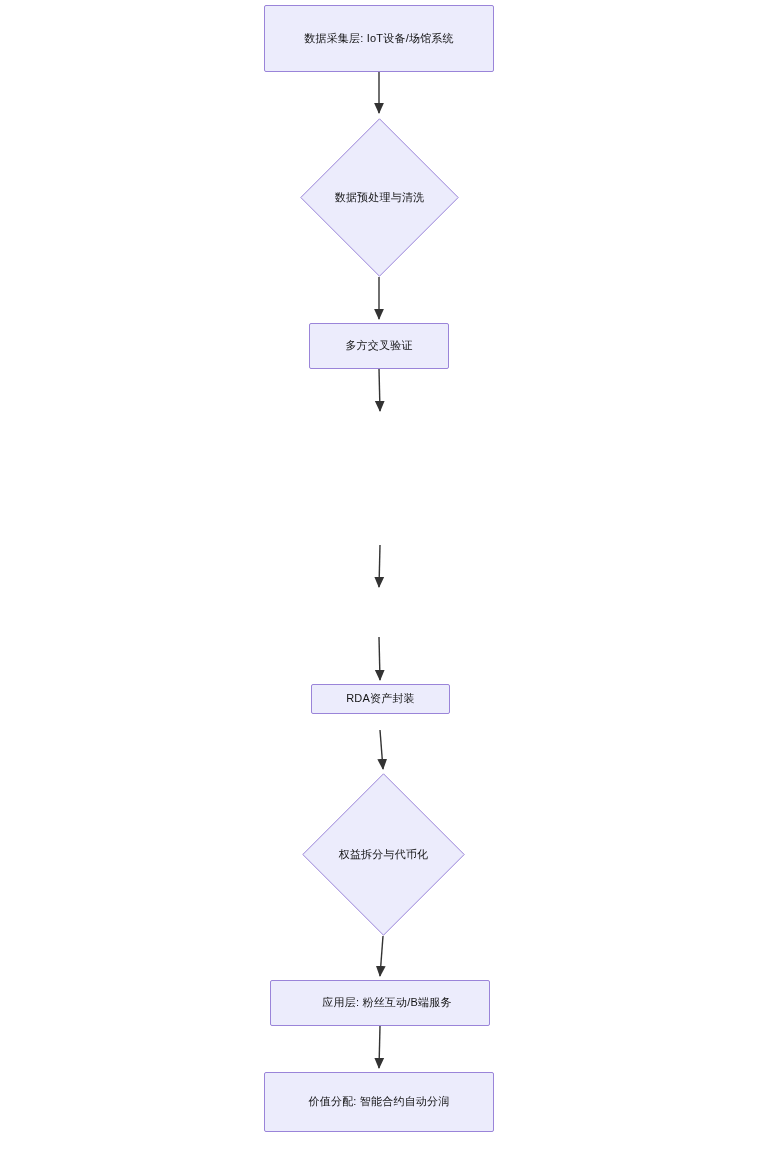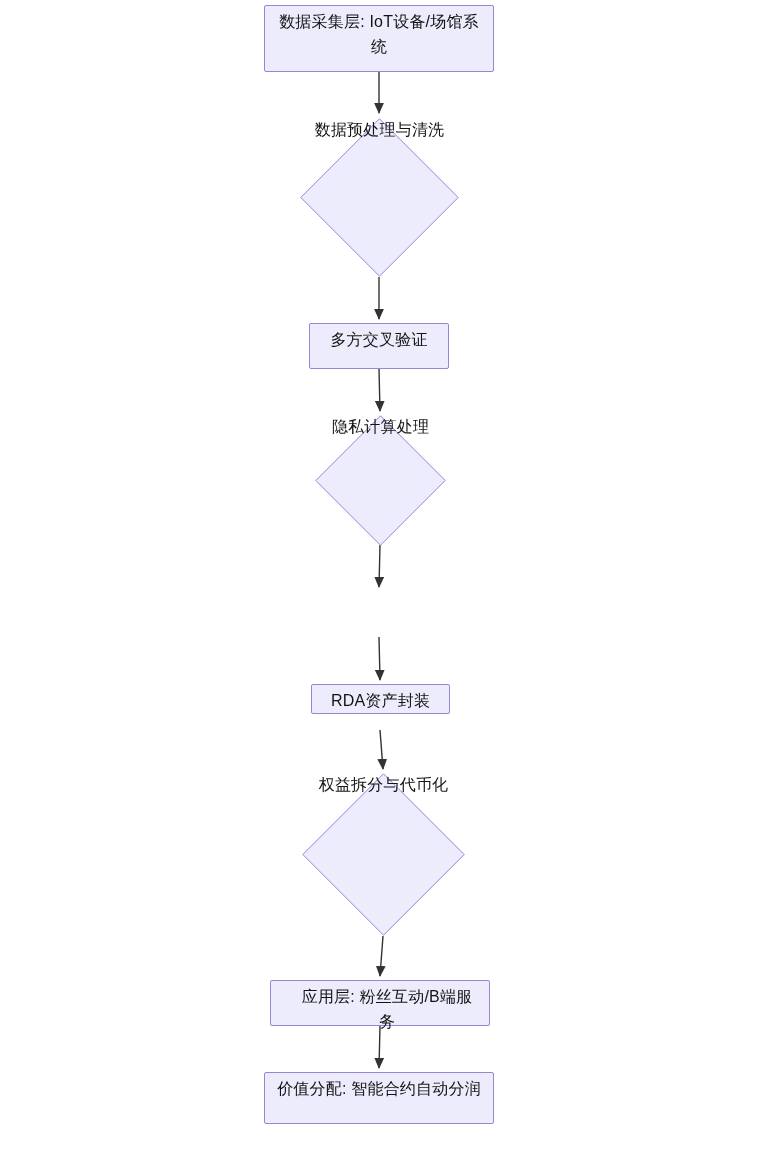--- a/index.html
+++ b/index.html
@@ -18,25 +18,25 @@
     position: absolute;
     left: 0;
     top: 0;
     width: 760px;
     height: 1151px;
   }
   .node {
     position: absolute;
     box-sizing: border-box;
     display: flex;
-    align-items: flex-start;
+    align-items: center;
     justify-content: center;
     text-align: center;
     color: #131314;
-    font-size: 16px;
+    font-size: 11px;
     line-height: 1.55;
     letter-spacing: 0.2px;
   }
   .node-rect {
     background: #ECECFC;
     border: 1px solid #9A84D9;
     border-radius: 2px;
     padding: 4px 10px;
   }
   .node-diamond {
@@ -108,44 +108,36 @@
         <polygon points="79.5,0.8 158.2,79.5 79.5,158.2 0.8,79.5" fill="#ECECFC" stroke="#9A84D9" stroke-width="1"></polygon>
       </svg>
     </span>
     <span class="node-label">数据预处理与清洗</span>
   </div>
 
   <div class="node node-rect" style="left:309px; top:323px; width:140px; height:46px;">
     <span class="node-label">多方交叉验证</span>
   </div>
 
-  <div class="node node-diamond" style="left:315px; top:415px; width:131px; height:131px;">
-    <span class="diamond-shape">
-      <svg viewBox="0 0 131 131" preserveAspectRatio="none">
-        <polygon points="65.5,0.8 130.2,65.5 65.5,130.2 0.8,65.5" fill="#ECECFC" stroke="#9A84D9" stroke-width="1"></polygon>
-      </svg>
-    </span>
-    <span class="node-label">隐私计算处理</span>
-  </div>
 
 
   <div class="node node-rect" style="left:311px; top:684px; width:139px; height:30px;">
     <span class="node-label">RDA资产封装</span>
   </div>
 
   <div class="node node-diamond" style="left:302px; top:773px; width:163px; height:163px;">
     <span class="diamond-shape">
       <svg viewBox="0 0 163 163" preserveAspectRatio="none">
         <polygon points="81.5,0.8 162.2,81.5 81.5,162.2 0.8,81.5" fill="#ECECFC" stroke="#9A84D9" stroke-width="1"></polygon>
       </svg>
     </span>
     <span class="node-label">权益拆分与代币化</span>
   </div>
 
   <div class="node node-rect" style="left:270px; top:980px; width:220px; height:46px;padding-left:24px;">
     <span class="node-label">应用层: 粉丝互动/B端服务</span>
   </div>
 
-  <div class="node node-rect" style="left:264px; top:1072px; width:230px; height:52px;">
+  <div class="node node-rect" style="left:264px; top:1072px; width:230px; height:60px;">
     <span class="node-label">价值分配: 智能合约自动分润</span>
   </div>
 
 </div>
 
 </body></html>

